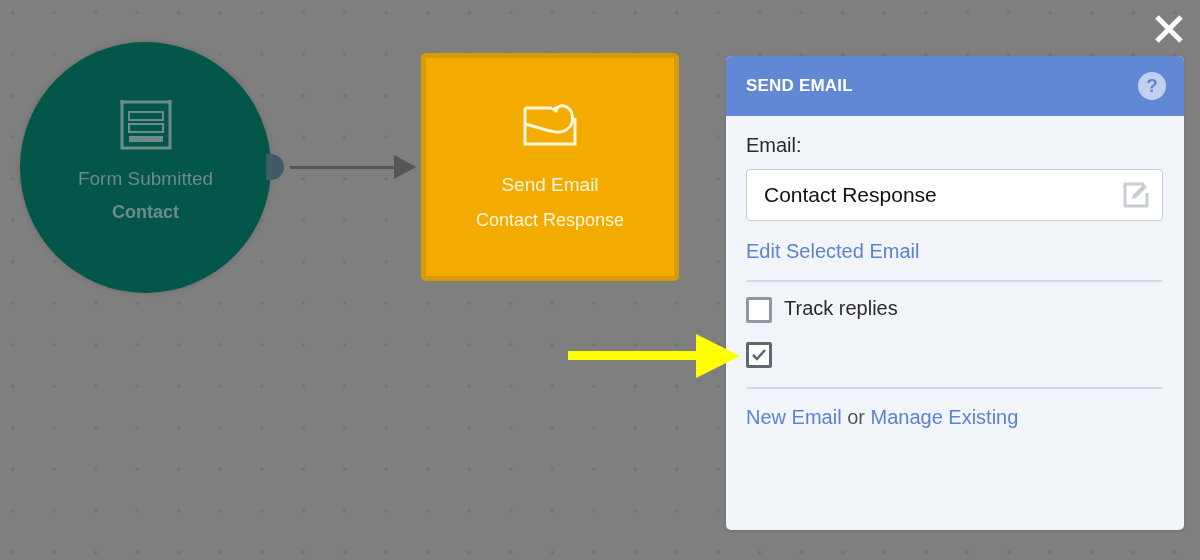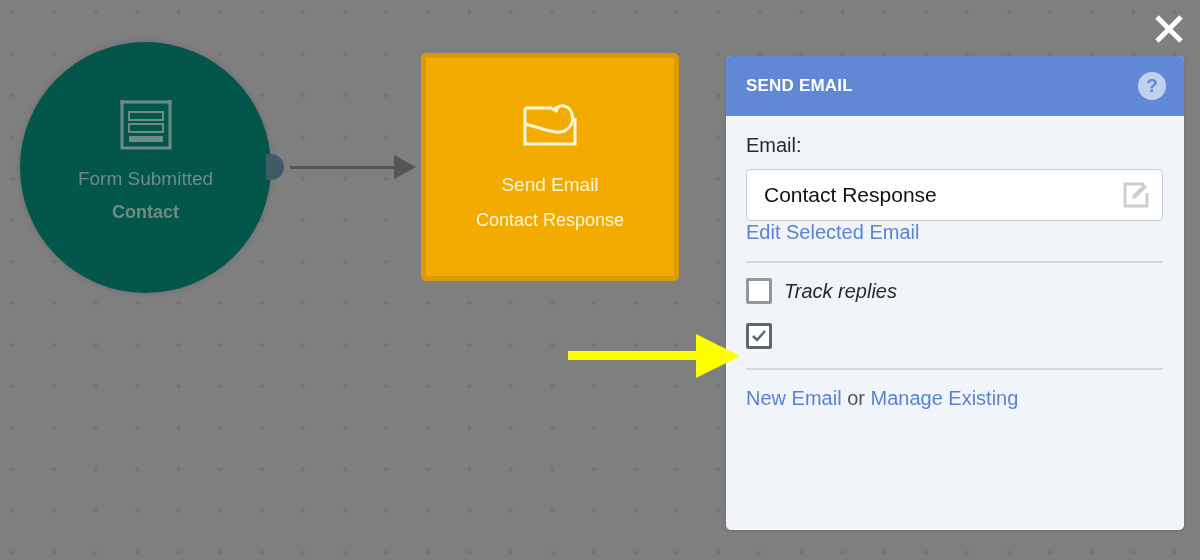--- a/index.html
+++ b/index.html
@@ -68,26 +68,26 @@
   .panel-body { padding: 18px 20px 0 20px; }
   .field-label { font-size: 20px; color: #2a2a2a; margin-top: 0; }
   .email-input {
     margin-top: 12px; width: 417px; height: 52px; background: #fff;
     border: 1px solid #c5ccd4; border-radius: 4px; display: flex; align-items: center;
     padding: 0 12px 0 17px; justify-content: space-between;
   }
   .email-input .value { font-size: 21px; color: #111; }
   .edit-icon { width: 28px; height: 28px; cursor: pointer; }
   .link { color: #5a83d2; font-size: 20px; cursor: pointer; text-decoration: none; }
-  .edit-link { display: inline-block; }
+  .edit-link { display: inline-block; margin-top: 19px; }
   .divider { height: 2px; background: #d3dae2; width: 417px; }
   .divider.d1 { margin-top: 17px; }
   .divider.d2 { margin-top: 18px; }
   .checks { margin-top: 15px; }
-  .check-row { display: flex; align-items: center; height: 26px; margin-bottom: 19px; font-style: italic; }
+  .check-row { display: flex; height: 26px; margin-bottom: 19px; }
   .checkbox {
     width: 26px; height: 26px; border: 3px solid #8e98a3; background: #fff; border-radius: 2px;
     position: relative; cursor: pointer; flex-shrink: 0;
   }
   .checkbox.checked { border-color: #5d6872; }
   .checkbox svg { position: absolute; left: 2px; top: 2px; }
   .check-label { margin-left: 12px; font-size: 20px; color: #2a2a2a; }
   .footer-links { margin-top: 17px; font-size: 20px; color: #555; }
 
   .pointer-arrow { position: absolute; left: 568px; top: 334px; width: 172px; height: 44px; }

